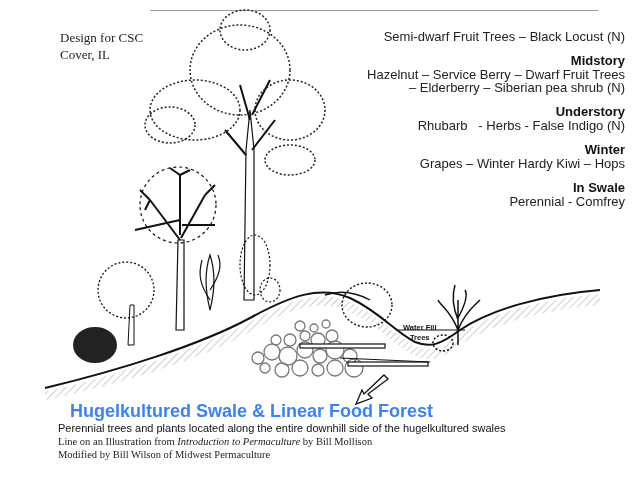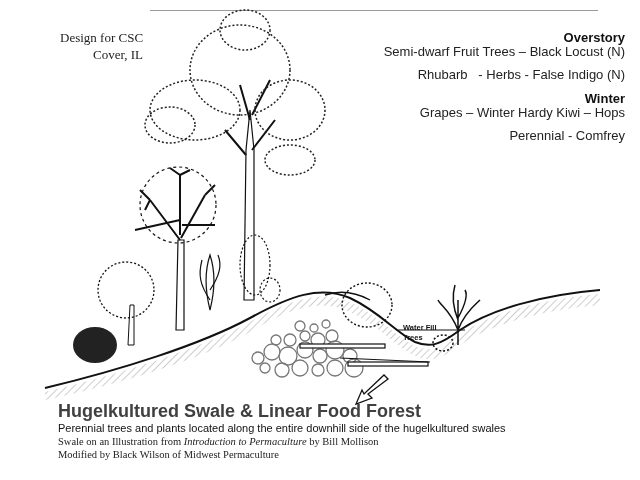--- a/index.html
+++ b/index.html
@@ -1,29 +1,29 @@
 <!DOCTYPE html>
 <html><head>
 <meta charset="utf-8">
 <style>
   html, body { margin:0; padding:0; }
   body { width:640px; height:480px; background:#ffffff; position:relative; overflow:hidden; font-family:"Liberation Sans", sans-serif; color:#111; }
   .top-rule { position:absolute; left:150px; top:10px; width:448px; height:1px; background:#9a9a9a; }
-  .design-label { position:absolute; left:60px; top:29px; font-family:"Liberation Serif", serif; font-size:13px; line-height:17px; color:#222;text-align:right; }
+  .design-label { position:absolute; left:60px; top:29px; font-family:"Liberation Serif", serif; font-size:13px; line-height:17px; color:#222; }
   .design-label div { white-space:nowrap; }
   .legend { position:absolute; right:15px; top:30px; width:290px; text-align:right; }
   .layer { margin-bottom:10px; }
   .layer-title { font-weight:bold; font-size:13px; line-height:15px; color:#111; }
   .layer-line { font-size:13px; line-height:13px; color:#222; white-space:pre; }
   .illustration { position:absolute; left:0; top:0; width:640px; height:480px; }
   .caption { position:absolute; left:58px; top:401px; width:580px; }
-  .caption-title { font-weight:bold; font-size:18px; line-height:20px; color:#404040; white-space:nowrap; }
+  .caption-title { font-weight:bold; font-size:18px; line-height:20px; color:#3b82f6; white-space:nowrap;margin-left:12px; }
   .caption-sub { font-weight:normal; font-size:11px; line-height:14px; color:#111; white-space:nowrap; }
   .caption-credit { font-family:"Liberation Serif", serif; font-size:10.5px; line-height:13px; color:#222; white-space:nowrap; }
-  .water-label { position:absolute; left:403px; top:323px; font-weight:bold; font-size:7.5px; line-height:10px; color:#111; }
+  .water-label { position:absolute; left:403px; top:323px; font-weight:bold; font-size:7.5px; line-height:10px; text-align:center; color:#111; }
 </style>
 </head>
 <body>
 
 <div class="top-rule"></div>
 
 <svg class="illustration" viewBox="0 0 640 480" xmlns="http://www.w3.org/2000/svg">
   <defs>
     <pattern id="hatch" width="5" height="5" patternUnits="userSpaceOnUse" patternTransform="rotate(45)">
       <line x1="0" y1="0" x2="0" y2="5" stroke="#333" stroke-width="0.7"></line>
@@ -117,38 +117,44 @@
   </g>
 </svg>
 
 <div class="design-label">
   <div>Design for CSC</div>
   <div>Cover, IL</div>
 </div>
 
 <div class="legend">
   <div class="layer">
-    <div class="layer-title">Overstory</div>
     <div class="layer-line">Semi-dwarf Fruit Trees – Black Locust (N)</div>
   </div>
   <div class="layer">
+    <div class="layer-title">Midstory</div>
+    <div class="layer-line">Hazelnut – Service Berry – Dwarf Fruit Trees</div>
+    <div class="layer-line">– Elderberry – Siberian pea shrub (N)</div>
+  </div>
+  <div class="layer">
+    <div class="layer-title">Understory</div>
     <div class="layer-line">Rhubarb   - Herbs - False Indigo (N)</div>
   </div>
   <div class="layer">
     <div class="layer-title">Winter</div>
     <div class="layer-line">Grapes – Winter Hardy Kiwi – Hops</div>
   </div>
   <div class="layer">
+    <div class="layer-title">In Swale</div>
     <div class="layer-line">Perennial - Comfrey</div>
   </div>
 </div>
 
 <div class="water-label">
   <div>Water Fill</div>
   <div>Trees</div>
 </div>
 
 <div class="caption">
   <div class="caption-title">Hugelkultured Swale &amp; Linear Food Forest</div>
   <div class="caption-sub">Perennial trees and plants located along the entire downhill side of the hugelkultured swales</div>
-  <div class="caption-credit"><span>Swale on an Illustration from </span><i>Introduction to Permaculture</i><span> by Bill Mollison</span></div>
-  <div class="caption-credit">Modified by Black Wilson of Midwest Permaculture</div>
+  <div class="caption-credit"><span>Line on an Illustration from </span><i>Introduction to Permaculture</i><span> by Bill Mollison</span></div>
+  <div class="caption-credit">Modified by Bill Wilson of Midwest Permaculture</div>
 </div>
 
 </body></html>

